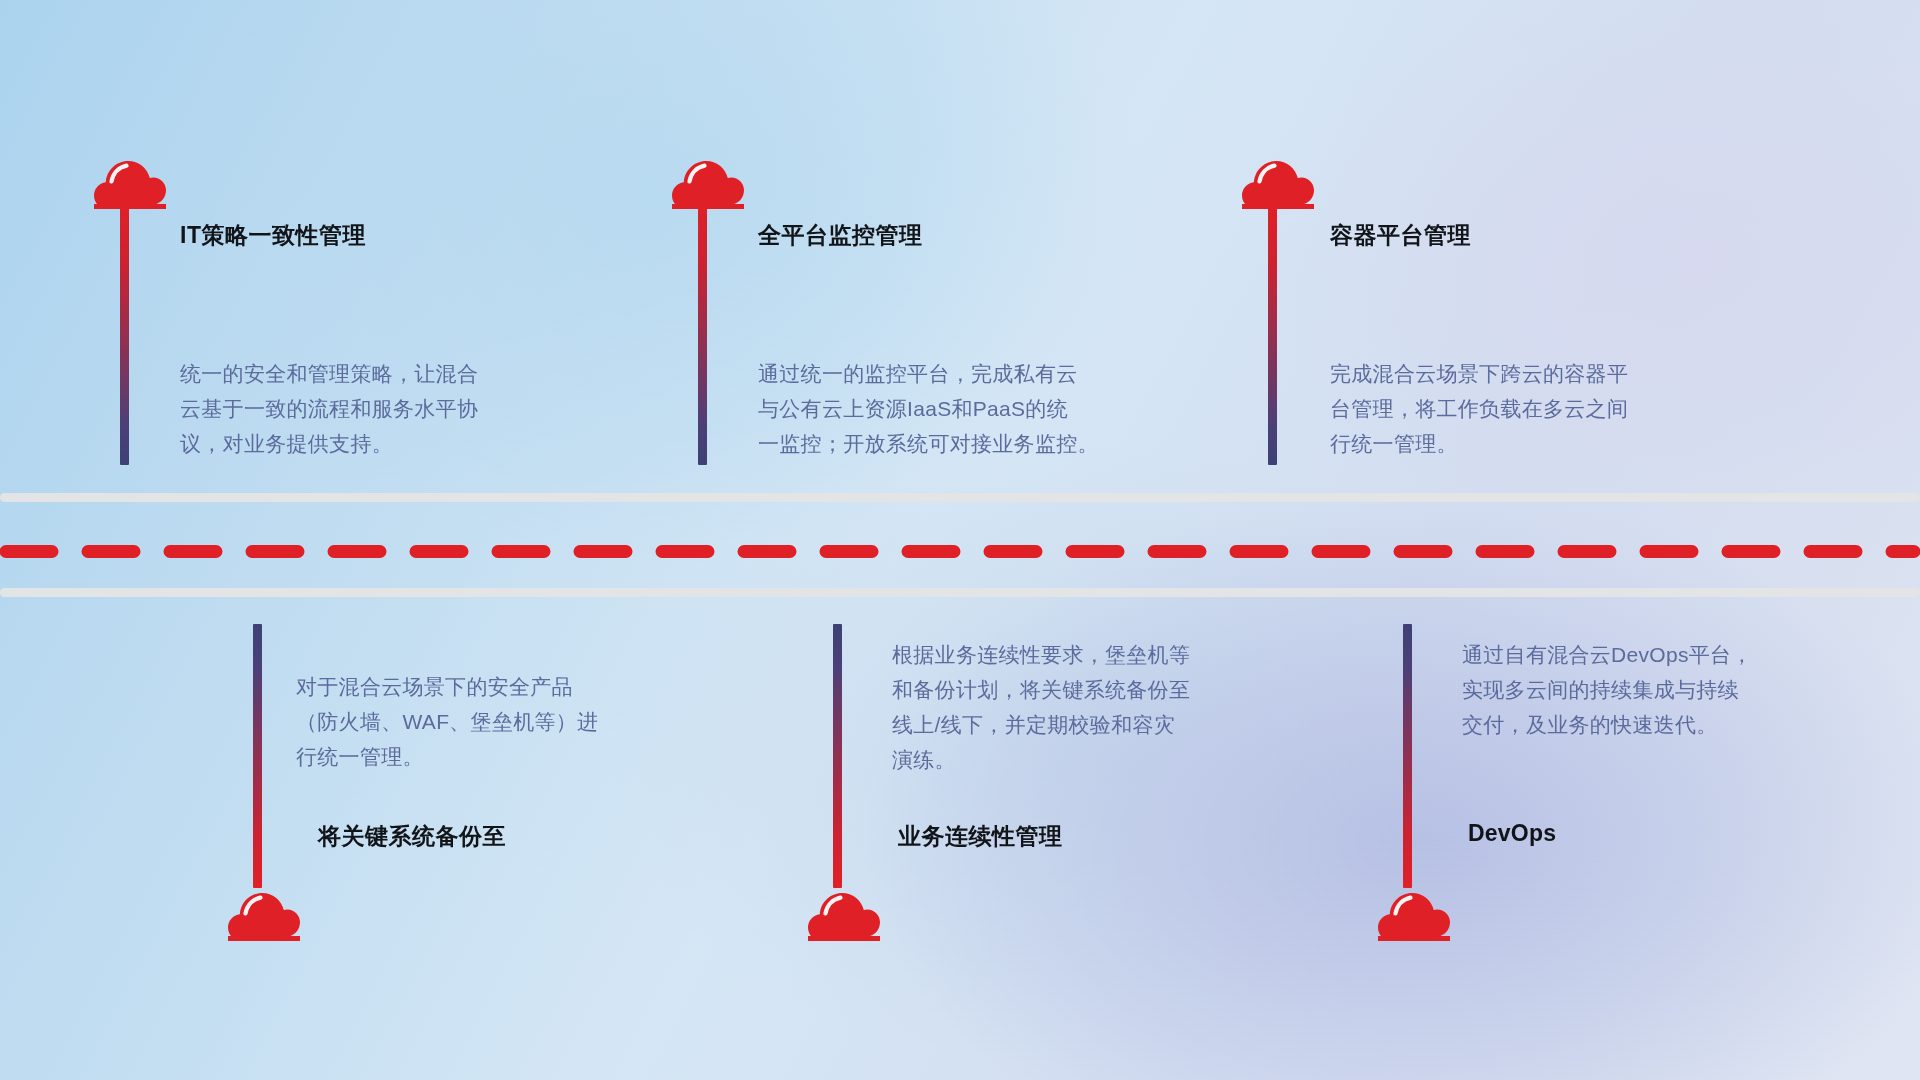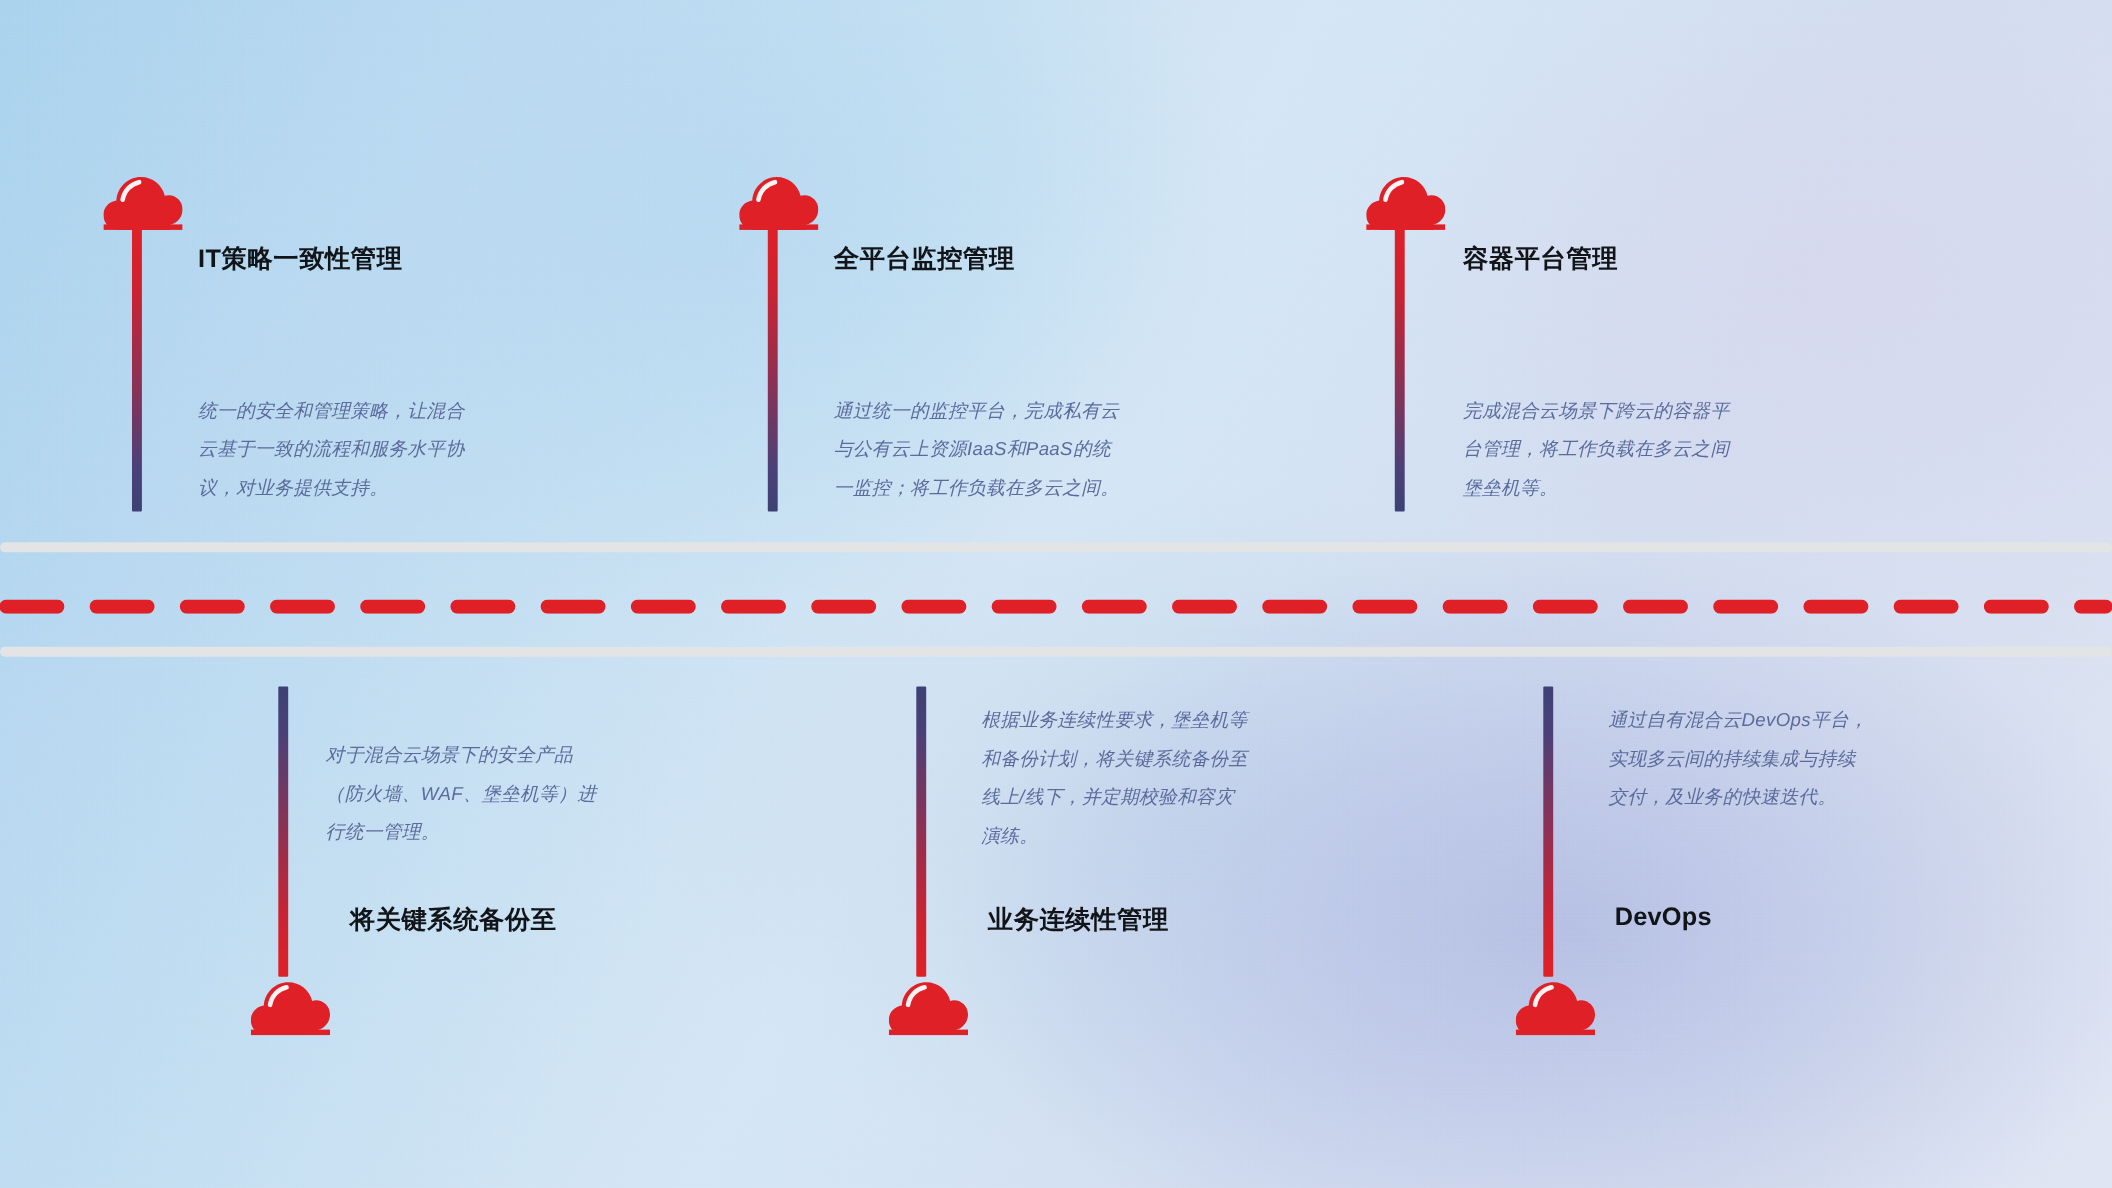--- a/index.html
+++ b/index.html
@@ -99,25 +99,24 @@
     letter-spacing: 0.5px;
     white-space: nowrap;
     line-height: 1;
   }
   .title.latin { font-weight: 600; letter-spacing: 0.2px; text-align: right; }
 
   
   .body-text {
     position: absolute;
     color: #5b6b9c;
-    font-size: 17px;
+    font-size: 21px;
     line-height: 35px;
     letter-spacing: 0.3px;
     white-space: pre-line;
-    font-style: italic;
   }
 </style>
 </head>
 <body>
 
 <div id="stage">
 
   <div class="node">
     <div class="cloud-icon" style="left:94px; top:158px;">
       <svg viewBox="0 0 72 52" xmlns="http://www.w3.org/2000/svg" aria-hidden="true">
@@ -138,36 +137,36 @@
       <svg viewBox="0 0 72 52" xmlns="http://www.w3.org/2000/svg" aria-hidden="true">
         <path d="M14.5 51 C5.6 51 0 45 0 37.5 C0 30.6 5.0 25.2 11.8 24.2 C12.6 12.3 22.2 3 34.2 3 C44.6 3 53.4 10.2 55.8 19.9 C56.9 19.6 58.1 19.4 59.3 19.4 C66.3 19.4 72 25.1 72 32.2 C72 39.2 67.2 45.0 60.8 46.3 L60.8 51 Z" fill="#e02027"></path>
         <rect x="0" y="46" width="72" height="5" fill="#e02027"></rect>
         <path d="M17.5 23.5 C19.0 15.0 25.0 9.2 32.5 7.6" stroke="#ffffff" stroke-width="4.2" stroke-linecap="round" fill="none" opacity="0.95"></path>
       </svg>
     </div>
     <div class="stem down" style="left:698px; top:205px; height:260px;"></div>
     <div class="title" style="left:758px; top:224px;">全平台监控管理</div>
     <div class="body-text" style="left:758px; top:356px; width:460px;">通过统一的监控平台，完成私有云
 与公有云上资源IaaS和PaaS的统
-一监控；将工作负载在多云之间。</div>
+一监控；开放系统可对接业务监控。</div>
   </div>
 
   <div class="node">
     <div class="cloud-icon" style="left:1242px; top:158px;">
       <svg viewBox="0 0 72 52" xmlns="http://www.w3.org/2000/svg" aria-hidden="true">
         <path d="M14.5 51 C5.6 51 0 45 0 37.5 C0 30.6 5.0 25.2 11.8 24.2 C12.6 12.3 22.2 3 34.2 3 C44.6 3 53.4 10.2 55.8 19.9 C56.9 19.6 58.1 19.4 59.3 19.4 C66.3 19.4 72 25.1 72 32.2 C72 39.2 67.2 45.0 60.8 46.3 L60.8 51 Z" fill="#e02027"></path>
         <rect x="0" y="46" width="72" height="5" fill="#e02027"></rect>
         <path d="M17.5 23.5 C19.0 15.0 25.0 9.2 32.5 7.6" stroke="#ffffff" stroke-width="4.2" stroke-linecap="round" fill="none" opacity="0.95"></path>
       </svg>
     </div>
     <div class="stem down" style="left:1268px; top:205px; height:260px;"></div>
     <div class="title" style="left:1330px; top:224px;text-align:right;">容器平台管理</div>
     <div class="body-text" style="left:1330px; top:356px; width:450px;">完成混合云场景下跨云的容器平
 台管理，将工作负载在多云之间
-堡垒机等。</div>
+行统一管理。</div>
   </div>
 
   <div class="divider-band">
     <div class="rail top"></div>
     <div class="dashline">
       <svg width="1920" height="13" viewBox="0 0 1920 13" xmlns="http://www.w3.org/2000/svg" aria-hidden="true">
         <line x1="6" y1="6.5" x2="1914" y2="6.5" stroke="#e02027" stroke-width="13" stroke-linecap="round" stroke-dasharray="46 36"></line>
       </svg>
     </div>
     <div class="rail bottom"></div>

